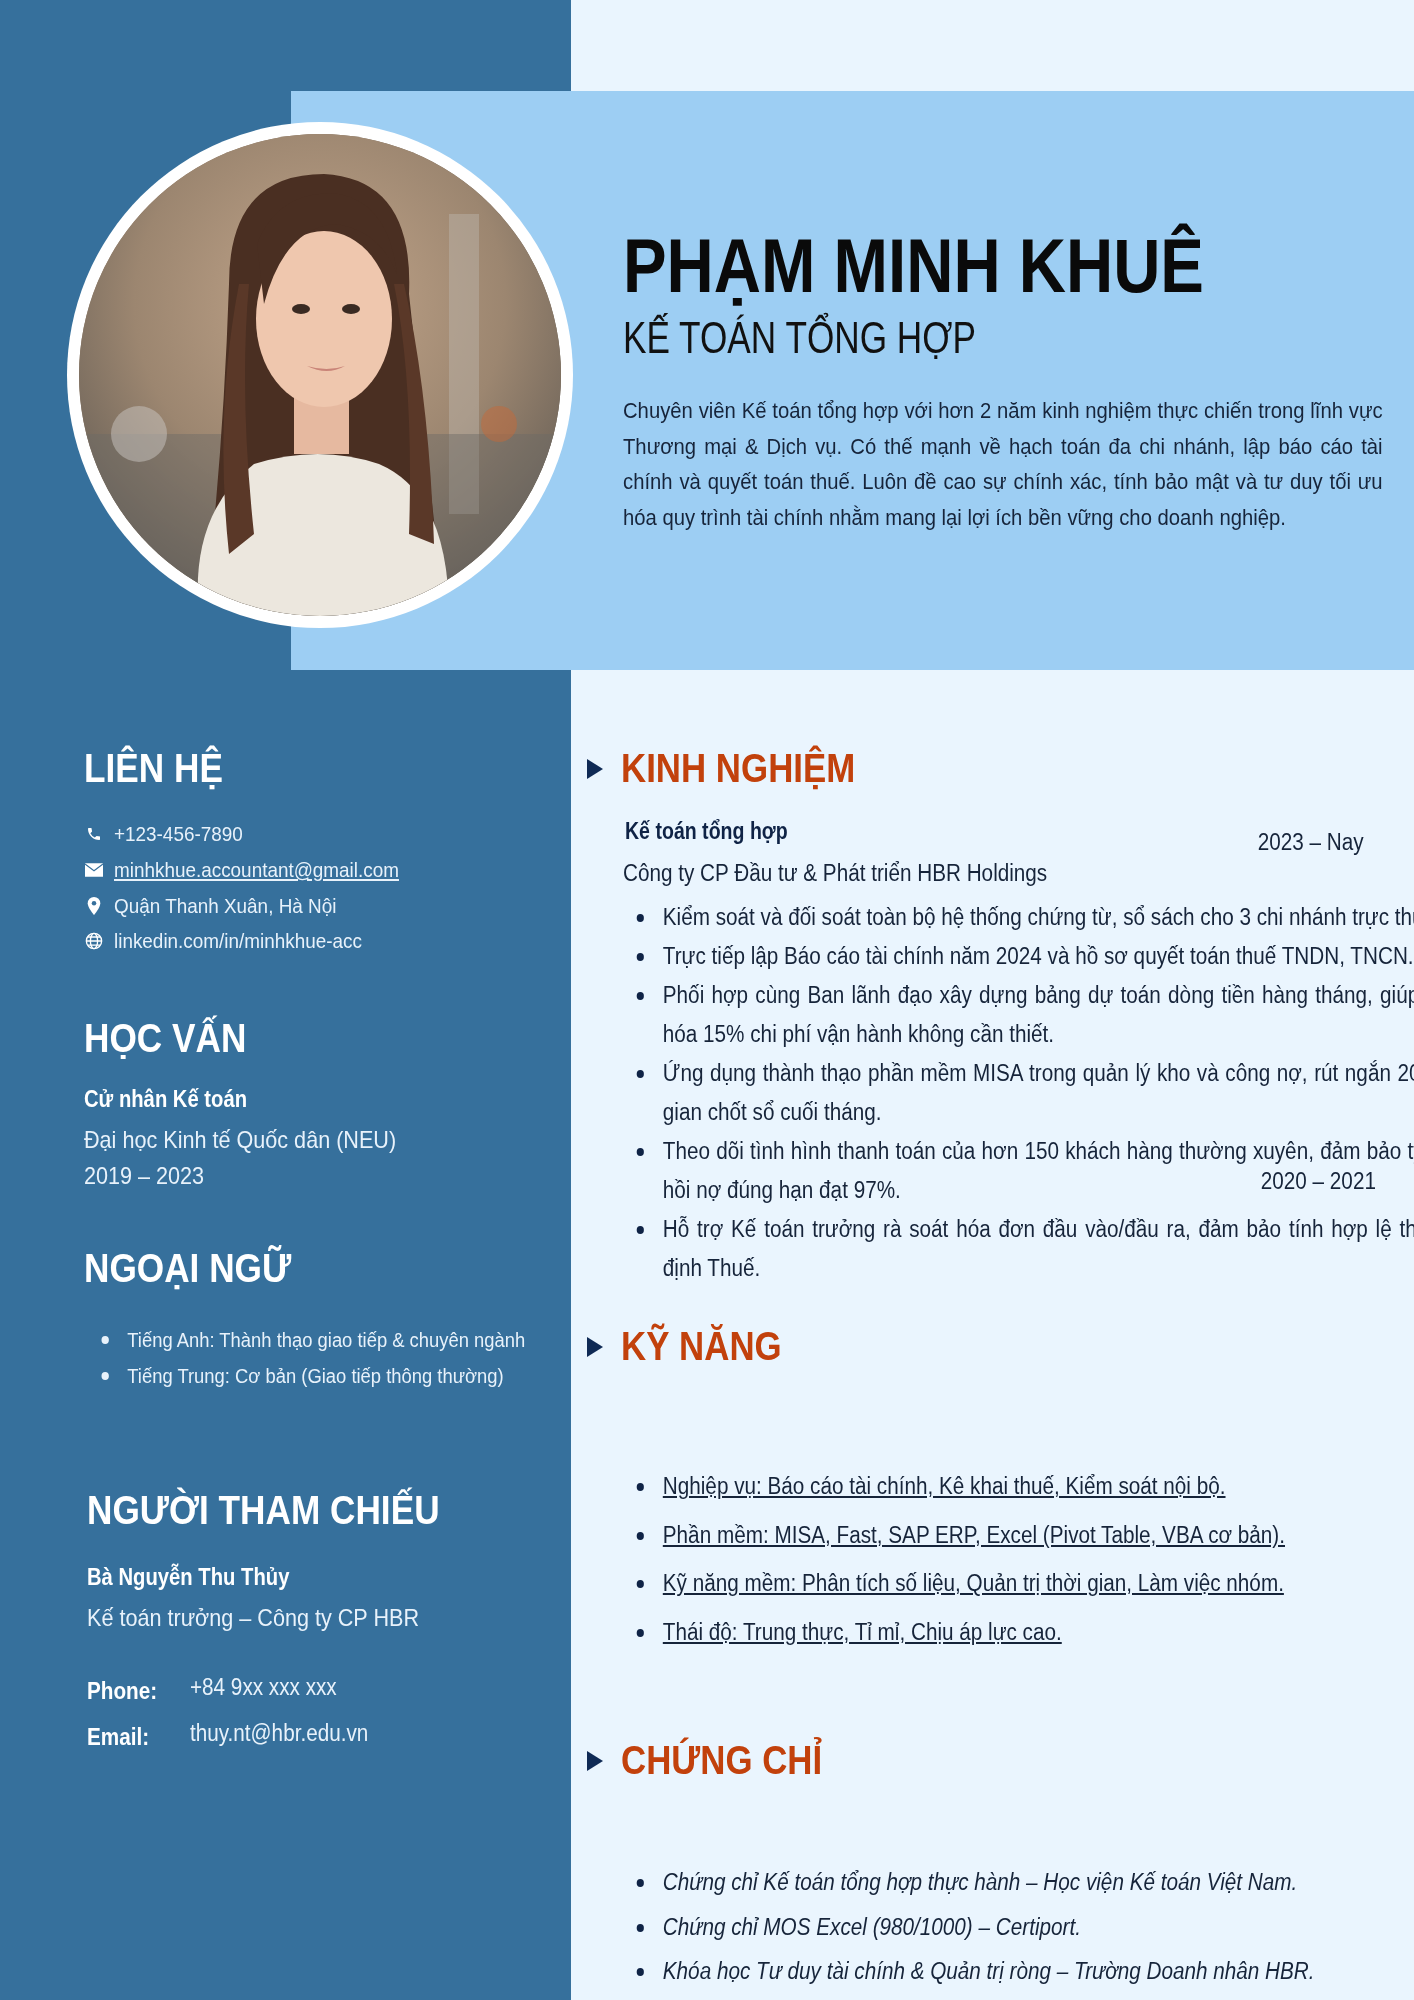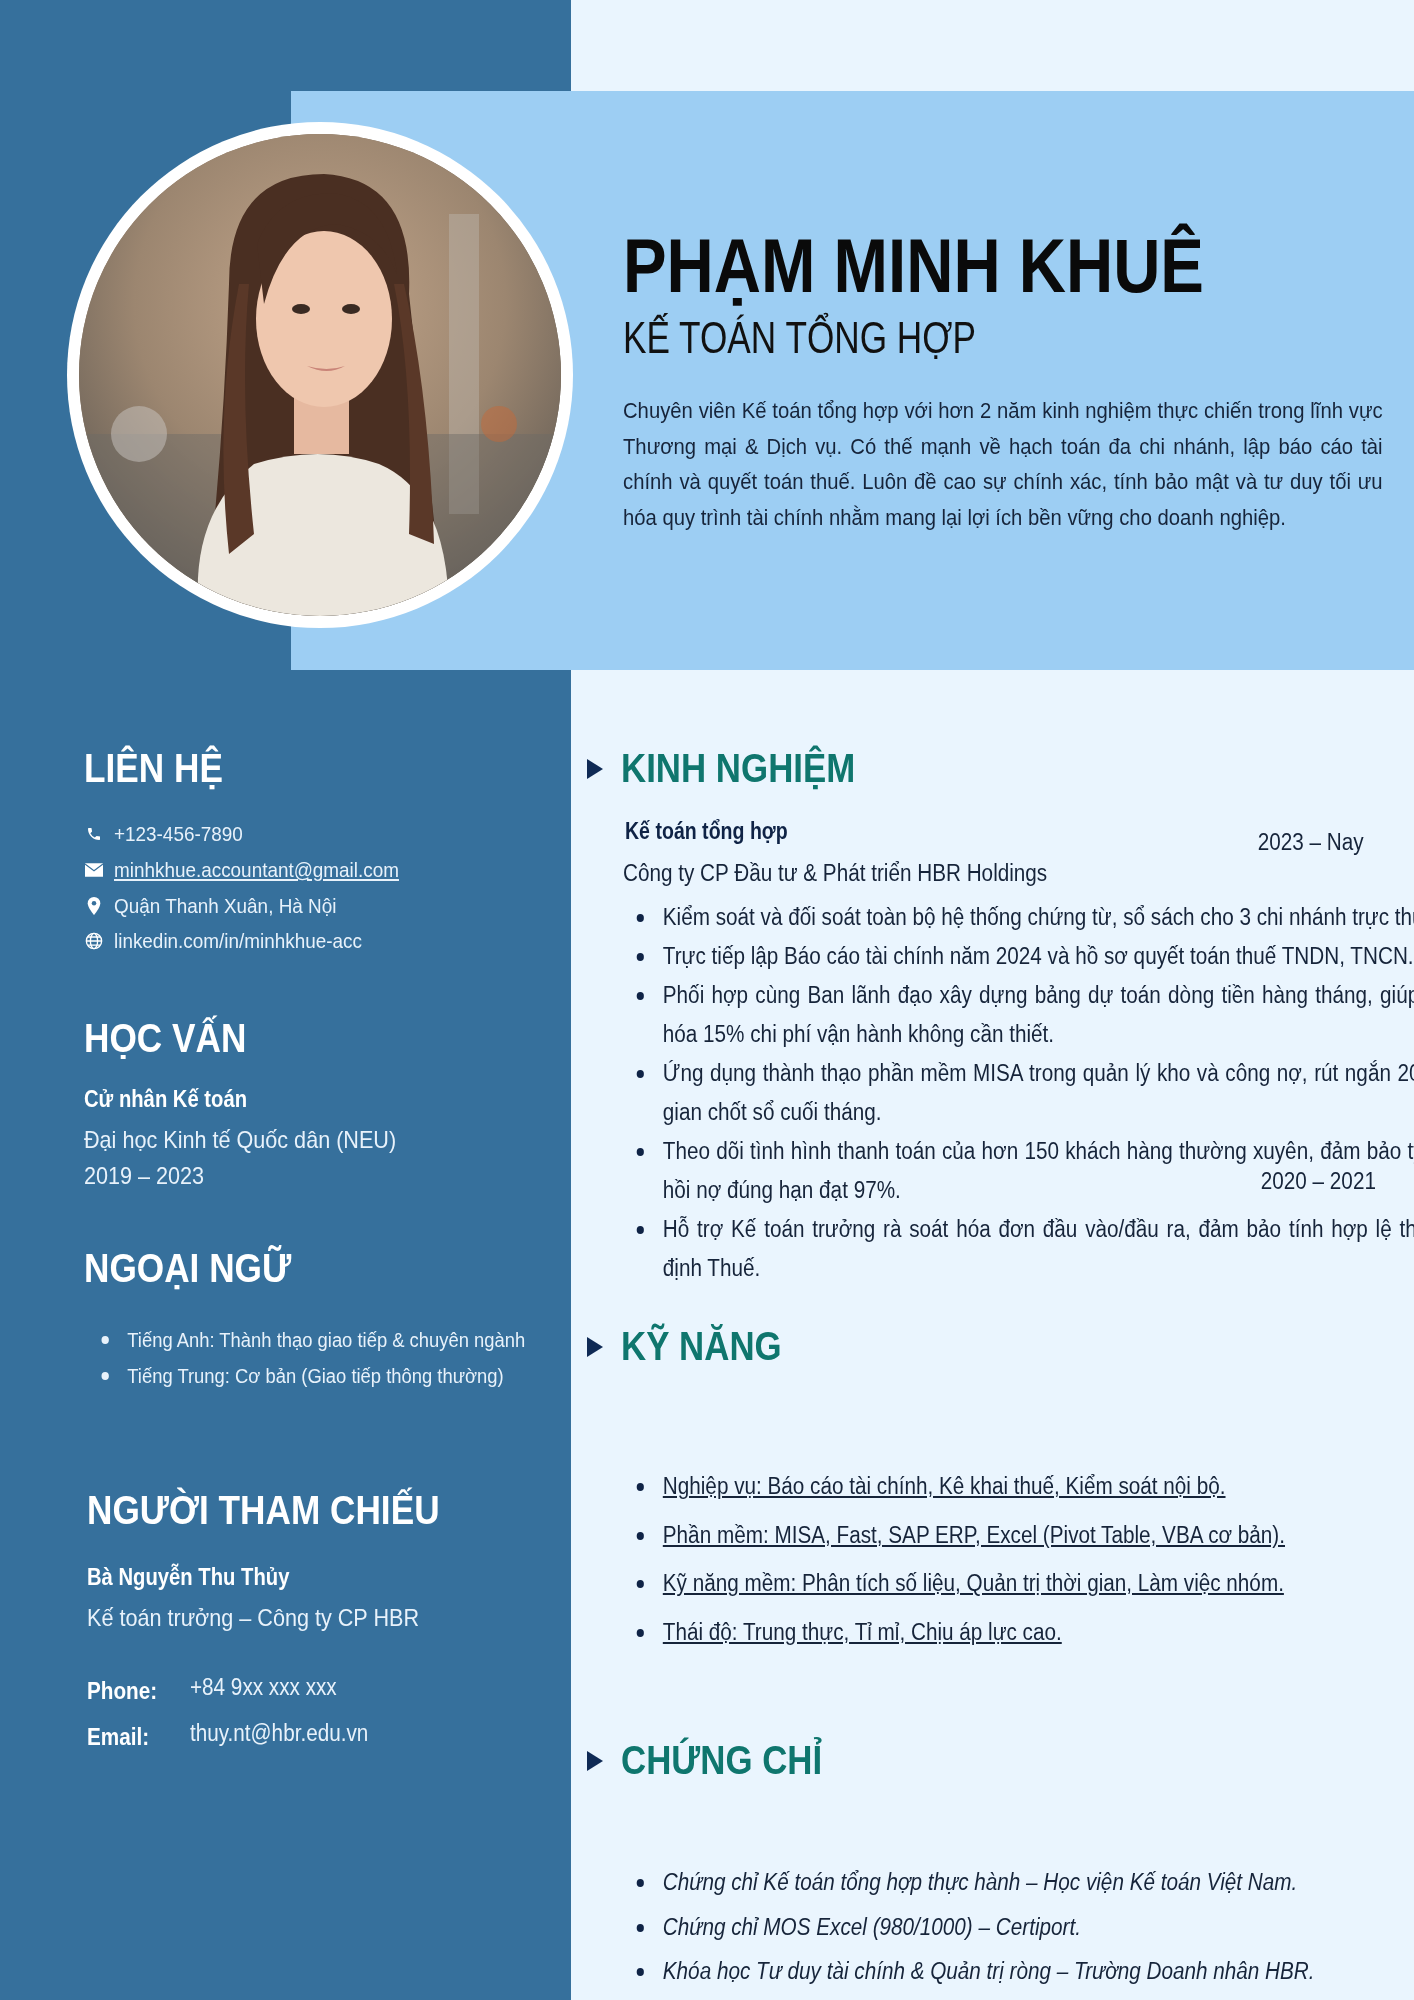--- a/index.html
+++ b/index.html
@@ -85,21 +85,21 @@
       transform: scaleX(0.9); transform-origin: left center; white-space: nowrap;
     }
     .ref-val {
       position: absolute; left: 190px; color: #e8f2fb; font-size: 23px;
       transform: scaleX(0.9); transform-origin: left center; white-space: nowrap;
     }
 
     
     .sec-h {
       position: absolute; left: 587px; display: flex; align-items: center;
-      color: #0f766e; white-space: nowrap;
+      color: #c2410c; white-space: nowrap;
     }
     .sec-h .tri {
       width: 0; height: 0; border-top: 10px solid transparent; border-bottom: 10px solid transparent;
       border-left: 16px solid #0f2a55; margin-right: 18px;
     }
     .sec-h .lbl {
       font-size: 41px; font-weight: 700; transform: scaleX(0.85); transform-origin: left center; display: inline-block; line-height: 1;
     }
     .job-title {
       position: absolute; left: 625px; top: 818px; font-size: 23px; font-weight: 700; color: #0f2346;

